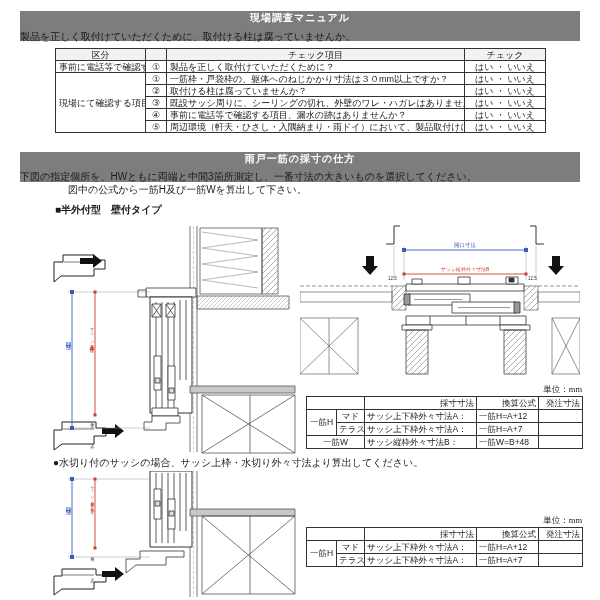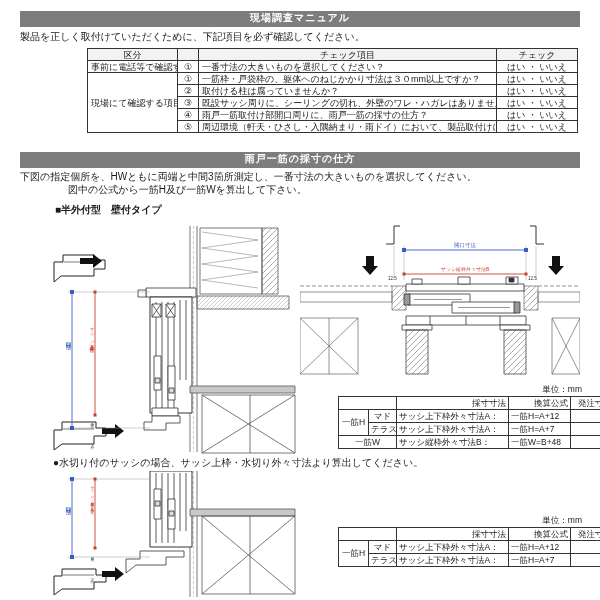--- a/index.html
+++ b/index.html
@@ -2,87 +2,87 @@
 <html><head>
 <meta charset="utf-8">
 <style>
   html,body{margin:0;padding:0;}
   body{
     width:600px;height:600px;overflow:hidden;background:#ffffff;
     font-family:"Liberation Sans","DejaVu Sans",sans-serif;color:#1a1a1a;
     position:relative;
   }
   .bar{
-    position:absolute;left:20px;width:560px;height:16px;background:#7d7d7d;
+    position:absolute;left:20px;width:560px;height:30px;background:#7d7d7d;
     color:#fff;text-align:center;font-size:10px;font-weight:bold;line-height:14px;
     letter-spacing:1px;
   }
   .txt{position:absolute;font-size:10px;line-height:12px;white-space:nowrap;}
   .bold{font-weight:bold;}
-  table{border-collapse:collapse;margin-left:32px;}
+  table{border-collapse:collapse;}
   .chk{position:absolute;left:55px;top:48px;width:490px;font-size:9px;table-layout:fixed;}
   .chk th,.chk td{border:1px solid #333;padding:0 3px;height:11px;line-height:10px;overflow:hidden;white-space:nowrap;}
   .chk th{background:#f2f2f2;font-weight:normal;text-align:center;}
   .chk td.cat{text-align:center;}
   .chk td.no{text-align:center;padding:0;}
   .chk td.ans{text-align:center;}
   .mtab{position:absolute;left:306px;width:276px;font-size:8.5px;table-layout:fixed;}
   .mtab th,.mtab td{border:1px solid #333;padding:0 2px;height:12px;line-height:11px;overflow:hidden;white-space:nowrap;}
   .mtab th{background:#fff;font-weight:normal;text-align:right;}
   .mtab td.g{text-align:center;}
-  .unit{position:absolute;left:306px;width:276px;text-align:right;font-size:8.5px;}
+  .unit{position:absolute;left:306px;width:276px;text-align:right;font-size:8.5px;font-family:Liberation Serif, serif;}
   svg{position:absolute;}
   svg line,svg path,svg rect,svg polyline{vector-effect:non-scaling-stroke;}
   .vtext{writing-mode:vertical-rl;text-orientation:upright;letter-spacing:0.5px;}
 </style>
 </head>
 <body>
 
 <div class="bar" style="top:11px;">現場調査マニュアル</div>
-<div class="txt" style="left:20px;top:31px;">製品を正しく取付けていただくために、下記項目を必ず確認してください。</div>
+<div class="txt" style="left:20px;top:31px;">製品を正しく取付けていただくために、取付ける柱は腐っていませんか。</div>
 
 <table class="chk">
   <colgroup>
       <col style="width:90px">
       <col style="width:21px">
       <col style="width:298px">
       <col style="width:81px">
     </colgroup>
   <tbody>
       <tr>
     <th>区分</th>
     <th></th>
     <th>チェック項目</th>
     <th>チェック</th>
   </tr>
   <tr>
     <td class="cat">事前に電話等で確認する項目</td>
     <td class="no">①</td>
-    <td>一番寸法の大きいものを選択してください？</td>
+    <td>製品を正しく取付けていただくために？</td>
     <td class="ans">はい ・ いいえ</td>
   </tr>
   <tr>
     <td class="cat" rowspan="5">現場にて確認する項目</td>
     <td class="no">①</td>
     <td>一筋枠・戸袋枠の、躯体へのねじかかり寸法は３０mm以上ですか？</td>
     <td class="ans">はい ・ いいえ</td>
   </tr>
   <tr>
     <td class="no">②</td>
     <td>取付ける柱は腐っていませんか？</td>
     <td class="ans">はい ・ いいえ</td>
   </tr>
   <tr>
     <td class="no">③</td>
     <td>既設サッシ周りに、シーリングの切れ、外壁のワレ・ハガレはありませんか？</td>
     <td class="ans">はい ・ いいえ</td>
   </tr>
   <tr>
     <td class="no">④</td>
-    <td>雨戸一筋取付け部開口周りに、雨戸一筋の採寸の仕方？</td>
+    <td>事前に電話等で確認する項目、漏水の跡はありませんか？</td>
     <td class="ans">はい ・ いいえ</td>
   </tr>
   <tr>
     <td class="no">⑤</td>
     <td>周辺環境（軒天・ひさし・入隅納まり・雨ドイ）において、製品取付けに支障はありませんか？</td>
     <td class="ans">はい ・ いいえ</td>
   </tr>
 </tbody>
   </table>
 

